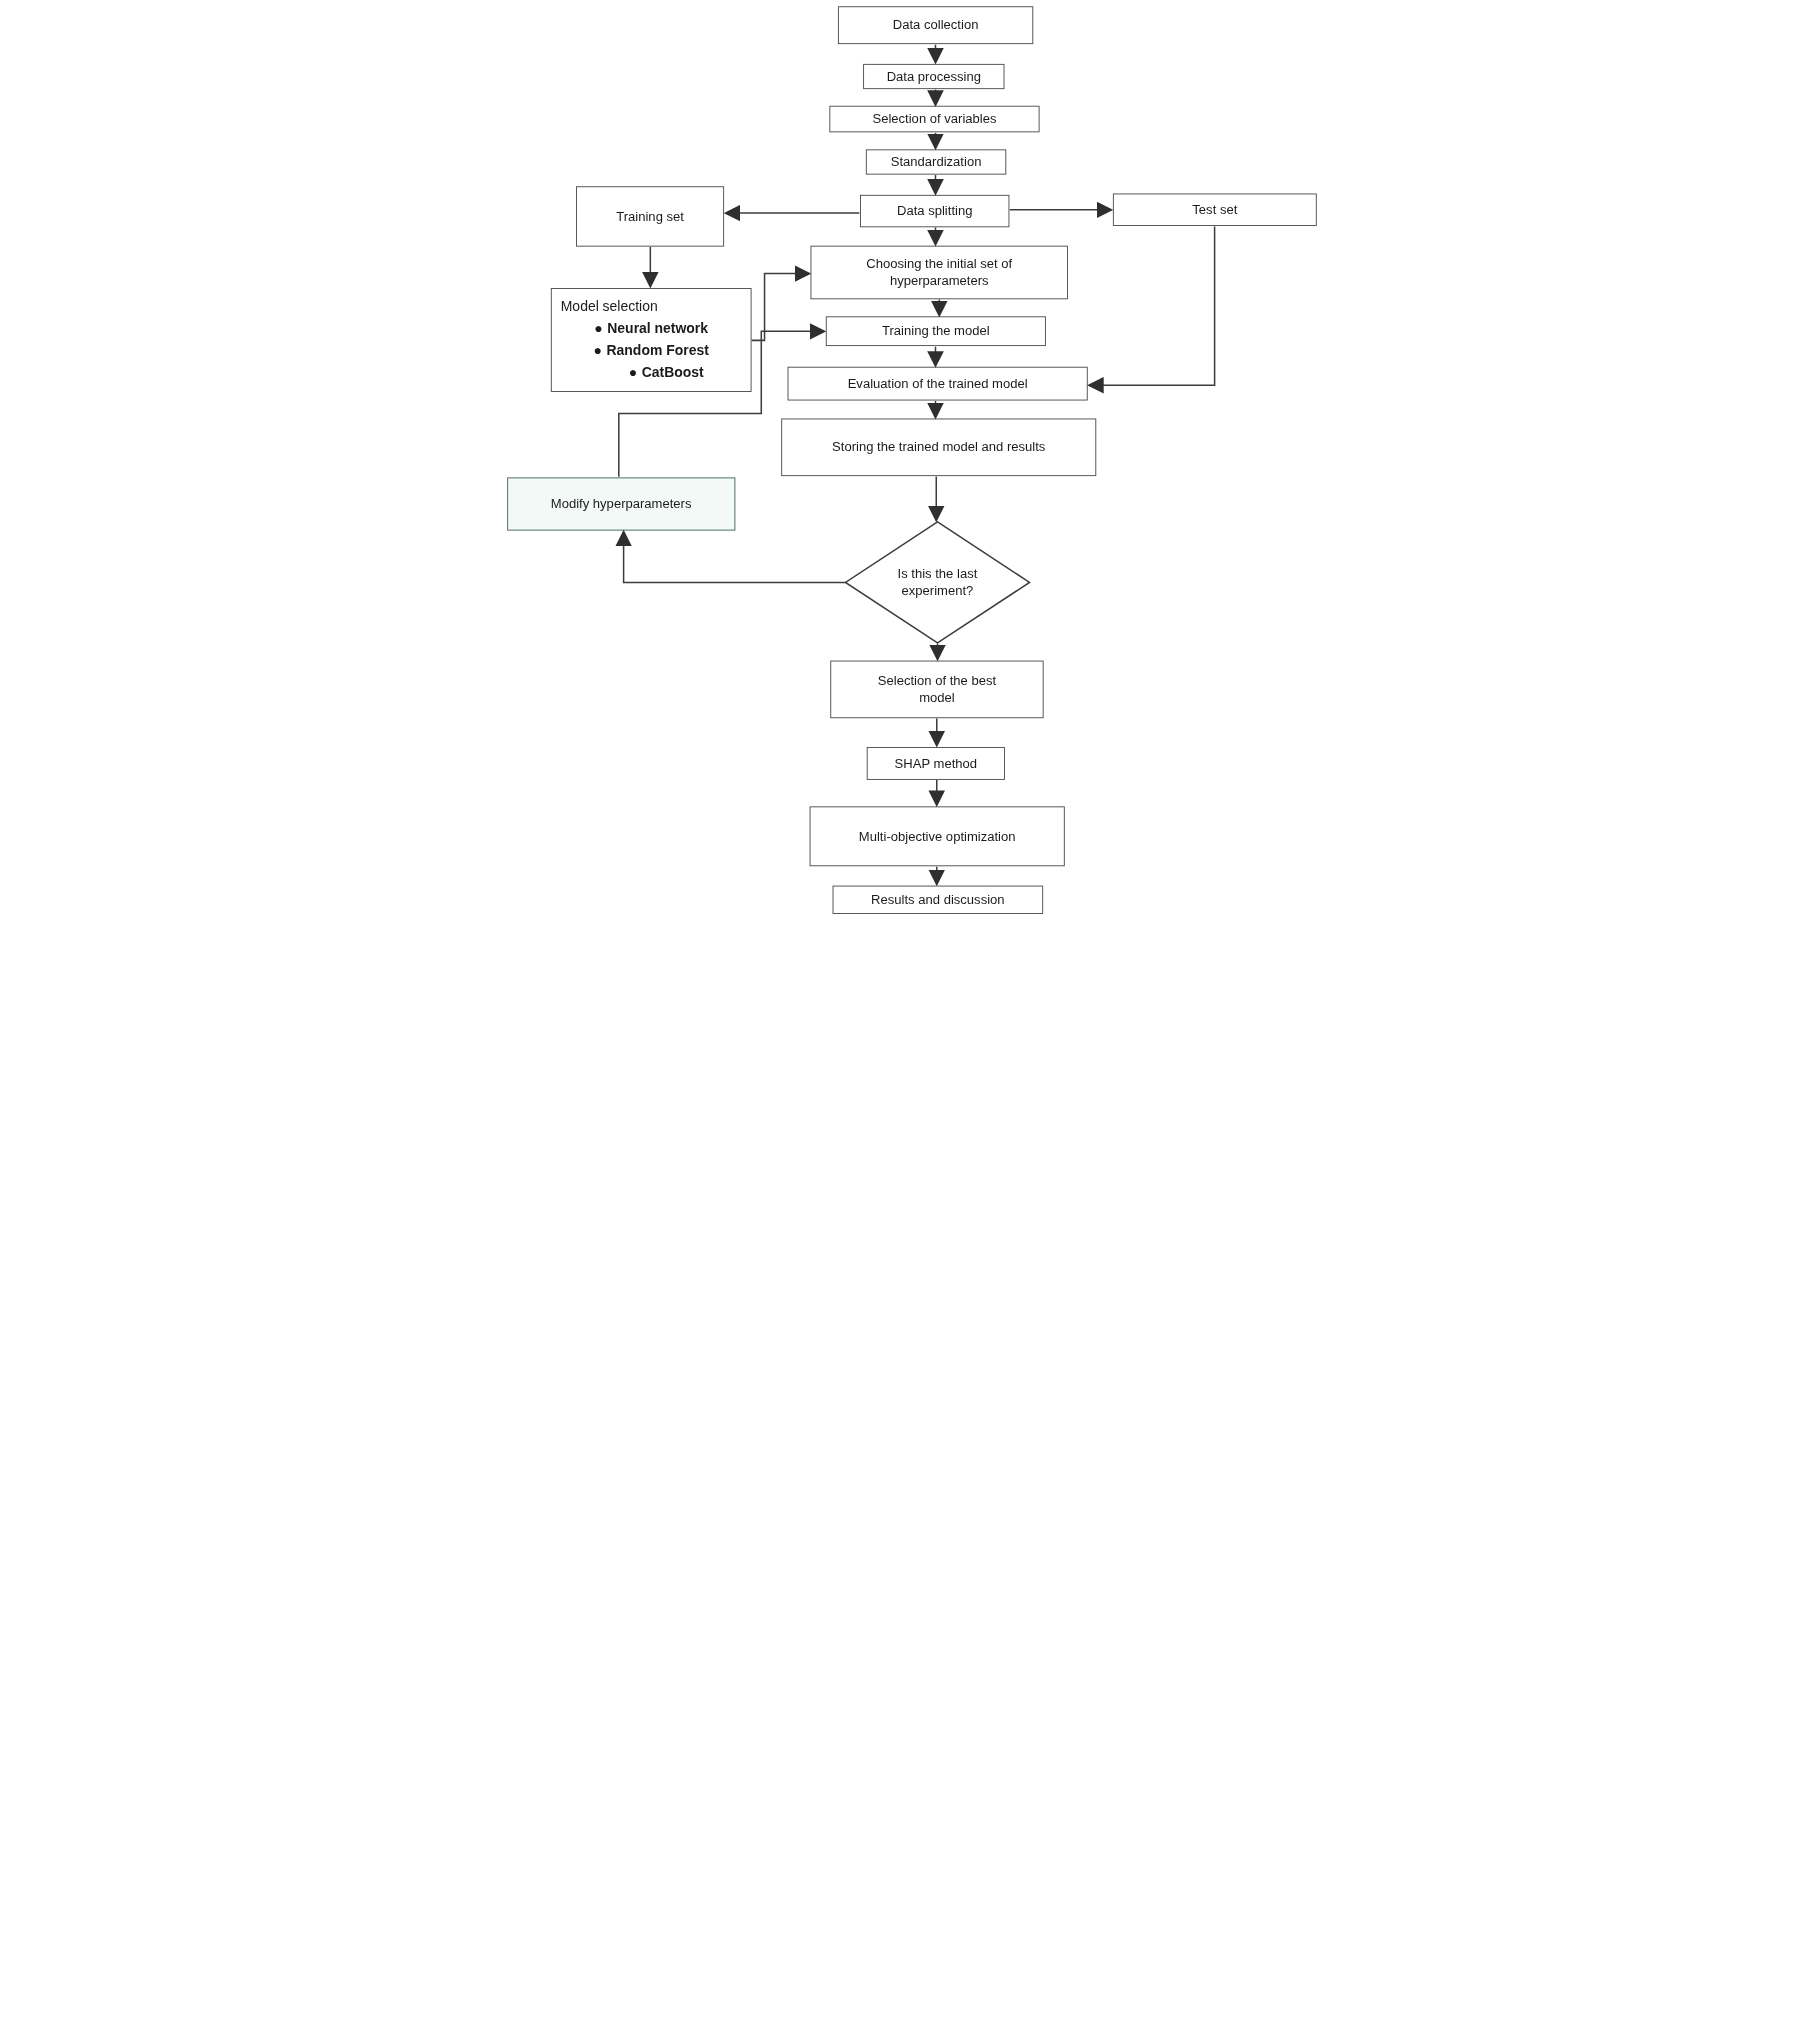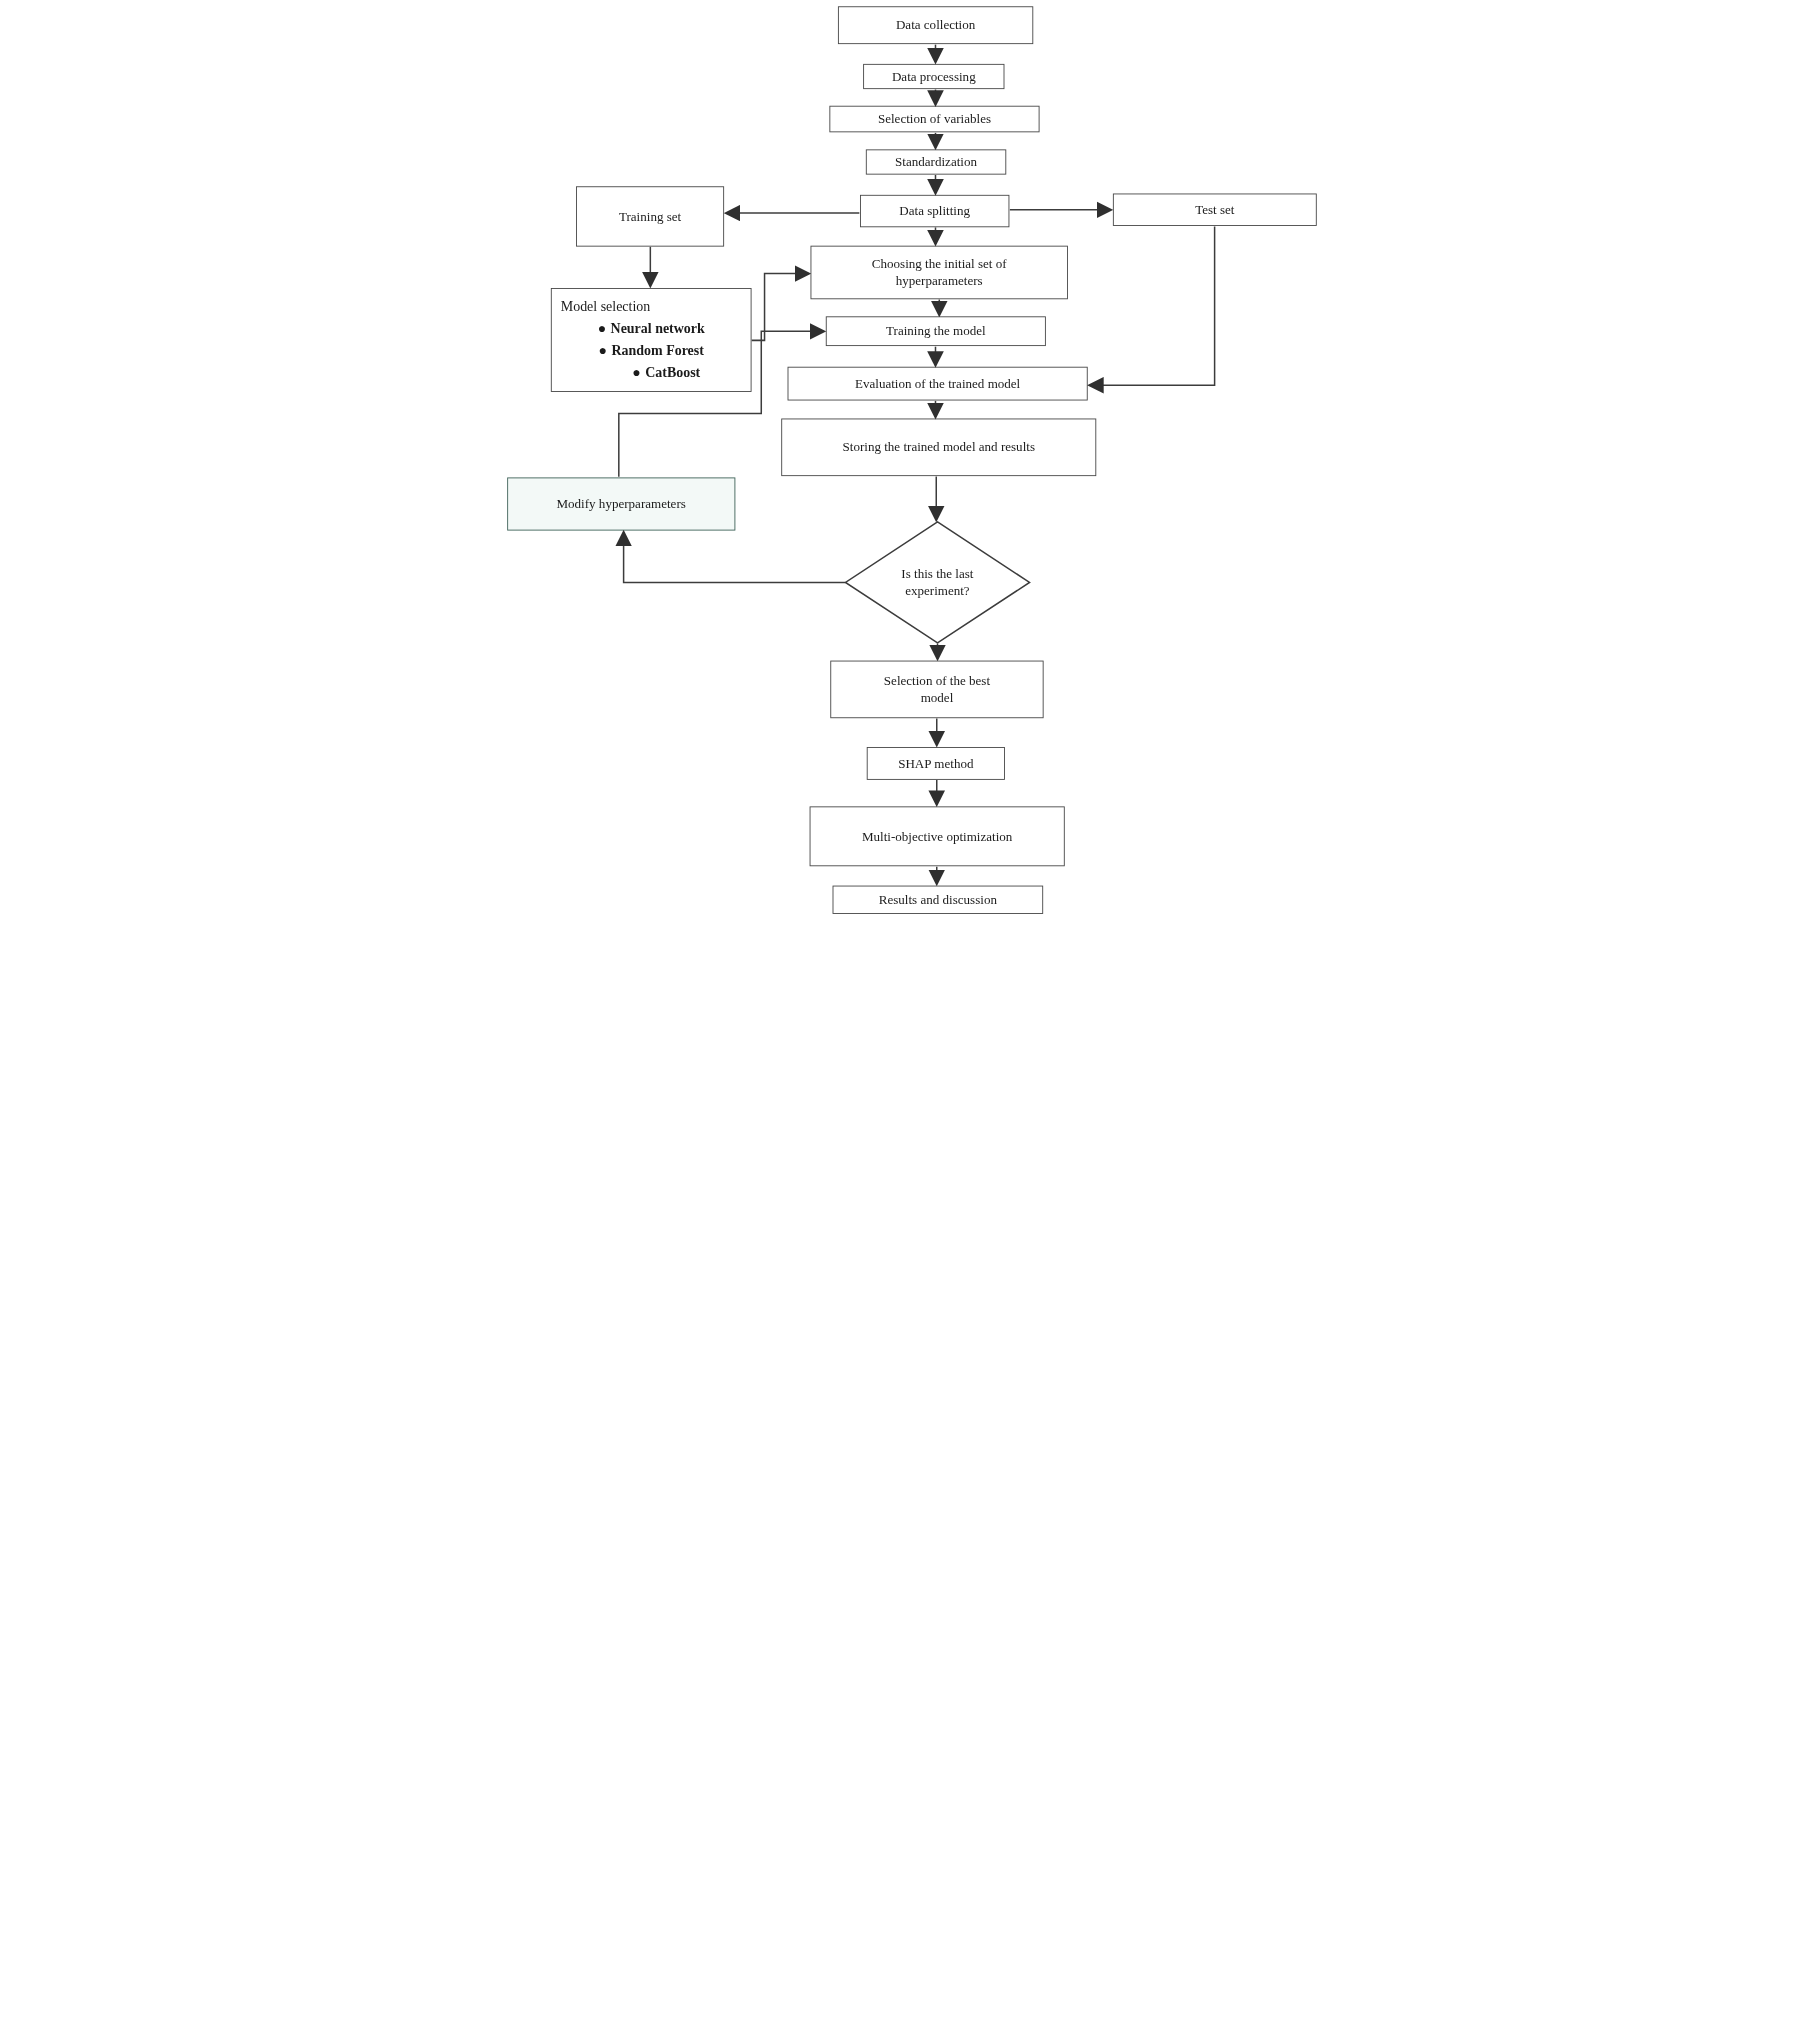--- a/index.html
+++ b/index.html
@@ -7,21 +7,20 @@
     padding: 0;
     background: #ffffff;
     font-family: "Liberation Sans", "DejaVu Sans", sans-serif;
   }
   .viewport {
     width: 819px;
     height: 916px;
     overflow: hidden;
     position: relative;
     margin: 0 auto;
-    font-family: Liberation Serif, serif;
   }
   .canvas {
     position: absolute;
     left: 0; top: 0;
     width: 1819px;
     height: 2035px;
     transform: scale(0.45);
     transform-origin: 0 0;
     background: #ffffff;
   }

